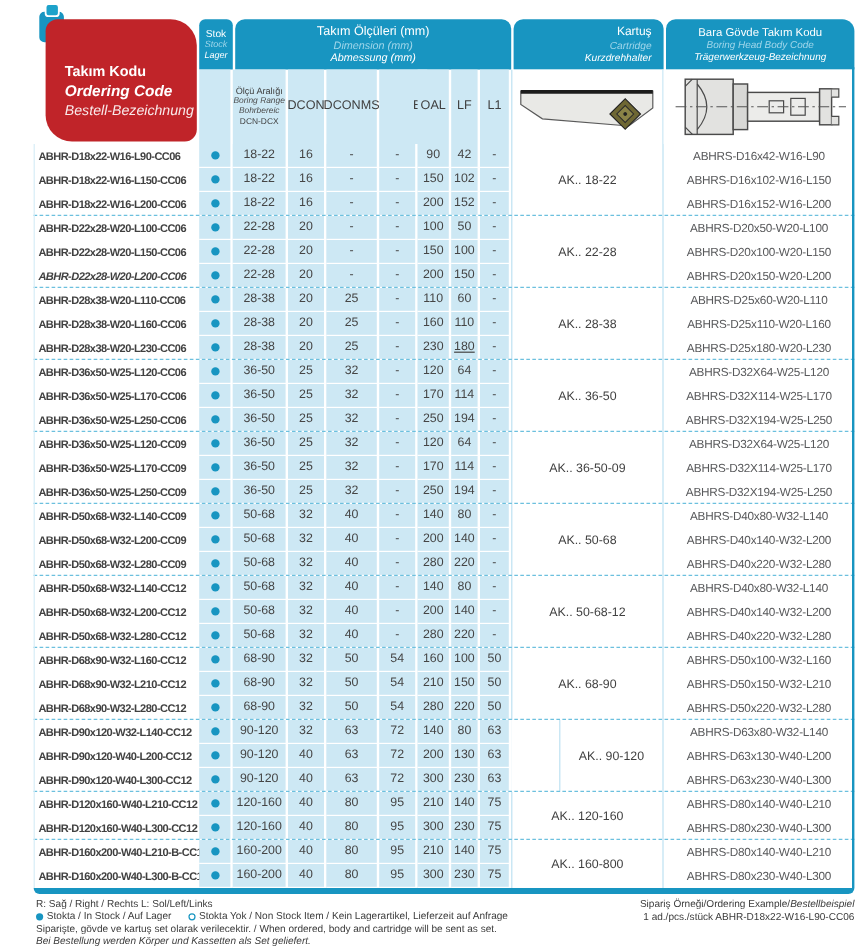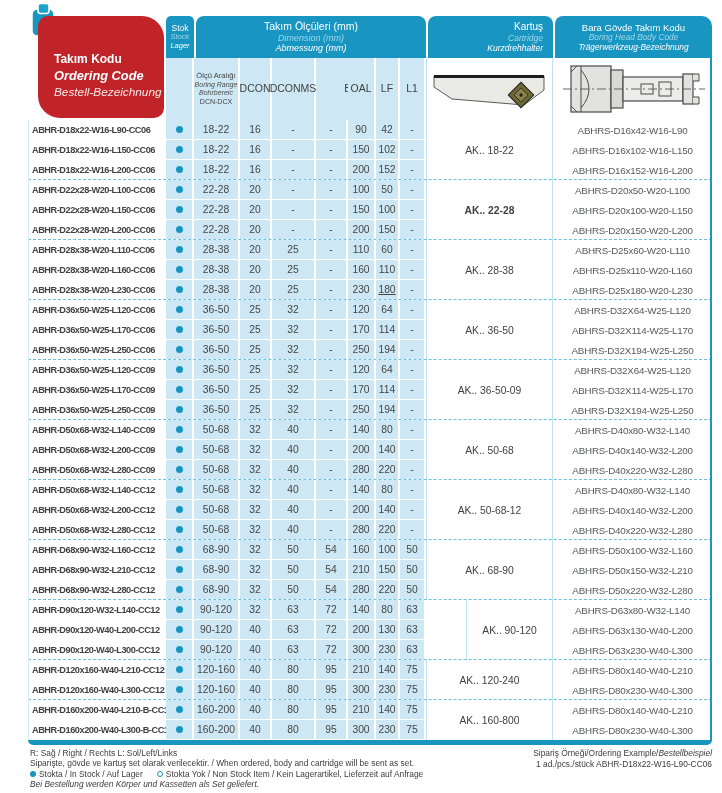--- a/index.html
+++ b/index.html
@@ -222,33 +222,33 @@
           <span class="dot"></span>
         </div>
         <div class="c blue num" style="grid-area: 2 / 3;">22-28</div>
         <div class="c blue num" style="grid-area: 2 / 4;">20</div>
         <div class="c blue num" style="grid-area: 2 / 5;">-</div>
         <div class="c blue num" style="grid-area: 2 / 6;">-</div>
         <div class="c blue num" style="grid-area: 2 / 7;">150</div>
         <div class="c blue num" style="grid-area: 2 / 8;">100</div>
         <div class="c blue num" style="grid-area: 2 / 9;">-</div>
         <div class="c body" style="grid-area: 2 / 11;">ABHRS-D20x100-W20-L150</div>
-        <div class="c code" style="grid-area: 3 / 1;">ABHR-D22x28-W20-L200-CC06</div>
+        <div class="c code" style="grid-area: 3 / 1; font-style: italic;">ABHR-D22x28-W20-L200-CC06</div>
         <div class="c blue" style="grid-area: 3 / 2;">
           <span class="dot"></span>
         </div>
         <div class="c blue num" style="grid-area: 3 / 3;">22-28</div>
         <div class="c blue num" style="grid-area: 3 / 4;">20</div>
         <div class="c blue num" style="grid-area: 3 / 5;">-</div>
         <div class="c blue num" style="grid-area: 3 / 6;">-</div>
         <div class="c blue num" style="grid-area: 3 / 7;">200</div>
         <div class="c blue num" style="grid-area: 3 / 8;">150</div>
         <div class="c blue num" style="grid-area: 3 / 9;">-</div>
         <div class="c body" style="grid-area: 3 / 11;">ABHRS-D20x150-W20-L200</div>
-        <div class="c cart" style="grid-area: 1 / 10 / span 3; font-weight: bold;">AK.. 22-28</div>
+        <div class="c cart" style="grid-area: 1 / 10 / span 3;">AK.. 22-28</div>
       </div>
       <div class="group dashed" style="grid-template-rows: repeat(3, 20px);">
         <div class="c code" style="grid-area: 1 / 1;">ABHR-D28x38-W20-L110-CC06</div>
         <div class="c blue" style="grid-area: 1 / 2;">
           <span class="dot"></span>
         </div>
         <div class="c blue num" style="grid-area: 1 / 3;">28-38</div>
         <div class="c blue num" style="grid-area: 1 / 4;">20</div>
         <div class="c blue num" style="grid-area: 1 / 5;">25</div>
         <div class="c blue num" style="grid-area: 1 / 6;">-</div>
@@ -534,21 +534,21 @@
           <span class="dot"></span>
         </div>
         <div class="c blue num" style="grid-area: 2 / 3;">120-160</div>
         <div class="c blue num" style="grid-area: 2 / 4;">40</div>
         <div class="c blue num" style="grid-area: 2 / 5;">80</div>
         <div class="c blue num" style="grid-area: 2 / 6;">95</div>
         <div class="c blue num" style="grid-area: 2 / 7;">300</div>
         <div class="c blue num" style="grid-area: 2 / 8;">230</div>
         <div class="c blue num" style="grid-area: 2 / 9;">75</div>
         <div class="c body" style="grid-area: 2 / 11;">ABHRS-D80x230-W40-L300</div>
-        <div class="c cart" style="grid-area: 1 / 10 / span 2;">AK.. 120-240</div>
+        <div class="c cart" style="grid-area: 1 / 10 / span 2;">AK.. 120-160</div>
       </div>
       <div class="group" style="grid-template-rows: repeat(2, 20px);">
         <div class="c code" style="grid-area: 1 / 1;">ABHR-D160x200-W40-L210-B-CC12</div>
         <div class="c blue" style="grid-area: 1 / 2;">
           <span class="dot"></span>
         </div>
         <div class="c blue num" style="grid-area: 1 / 3;">160-200</div>
         <div class="c blue num" style="grid-area: 1 / 4;">40</div>
         <div class="c blue num" style="grid-area: 1 / 5;">80</div>
         <div class="c blue num" style="grid-area: 1 / 6;">95</div>
@@ -572,24 +572,24 @@
       </div>
     </div>
 
   <div id="edge-right"></div>
   <div id="edge-left"></div>
   <div id="bottom-bar"></div>
 
   <div id="footer">
     <div class="fl">
       <div>R: Sağ / Right / Rechts    L: Sol/Left/Links</div>
-      <div>Siparişte, gövde ve kartuş set olarak verilecektir. / When ordered, body and cartridge will be sent as set.</div>
       <div>
         <span class="dot-in"></span><span>Stokta / In Stock / Auf Lager</span><span class="dot-out"></span><span>Stokta Yok / Non Stock Item / Kein Lagerartikel, Lieferzeit auf Anfrage</span>
       </div>
+      <div>Siparişte, gövde ve kartuş set olarak verilecektir. / When ordered, body and cartridge will be sent as set.</div>
       <div class="it">Bei Bestellung werden Körper und Kassetten als Set geliefert.</div>
     </div>
     <div class="fr">
       <div>
         <span>Sipariş Örneği/Ordering Example/</span><span class="it">Bestellbeispiel</span>
       </div>
       <div>1 ad./pcs./stück  ABHR-D18x22-W16-L90-CC06</div>
     </div>
   </div>
 

